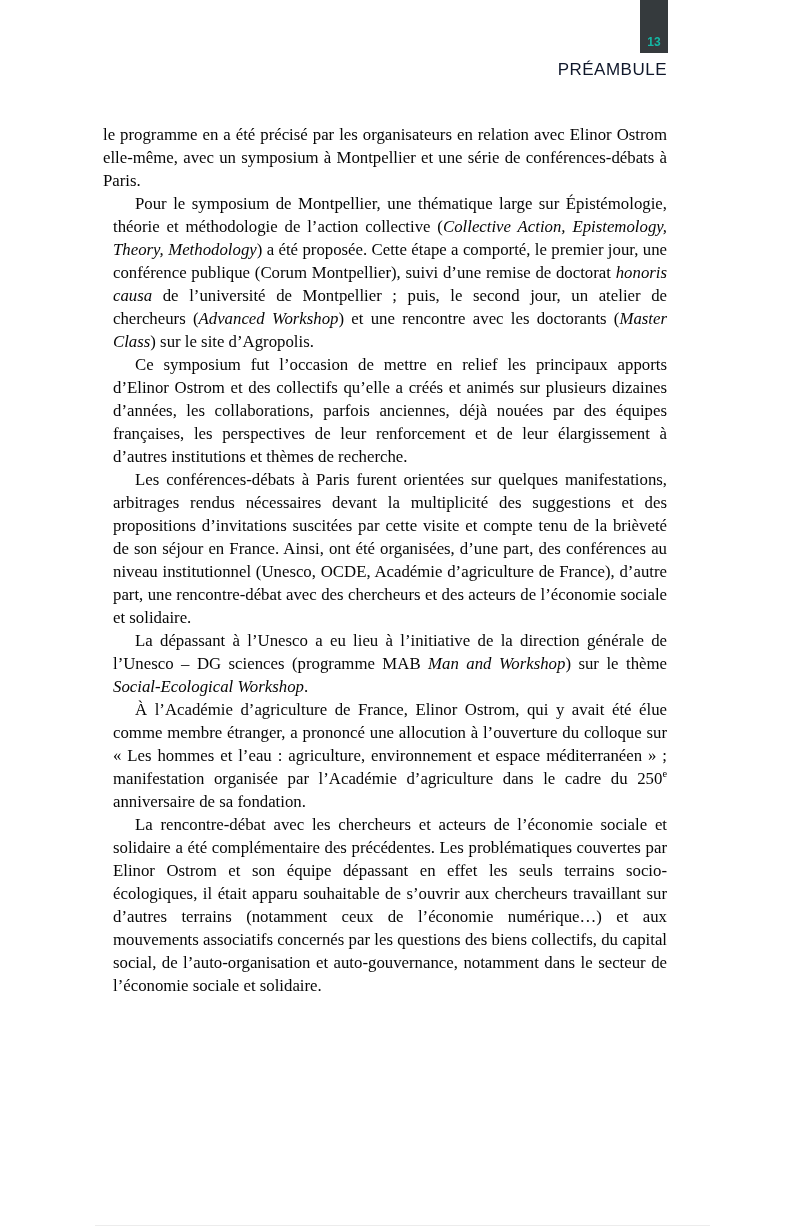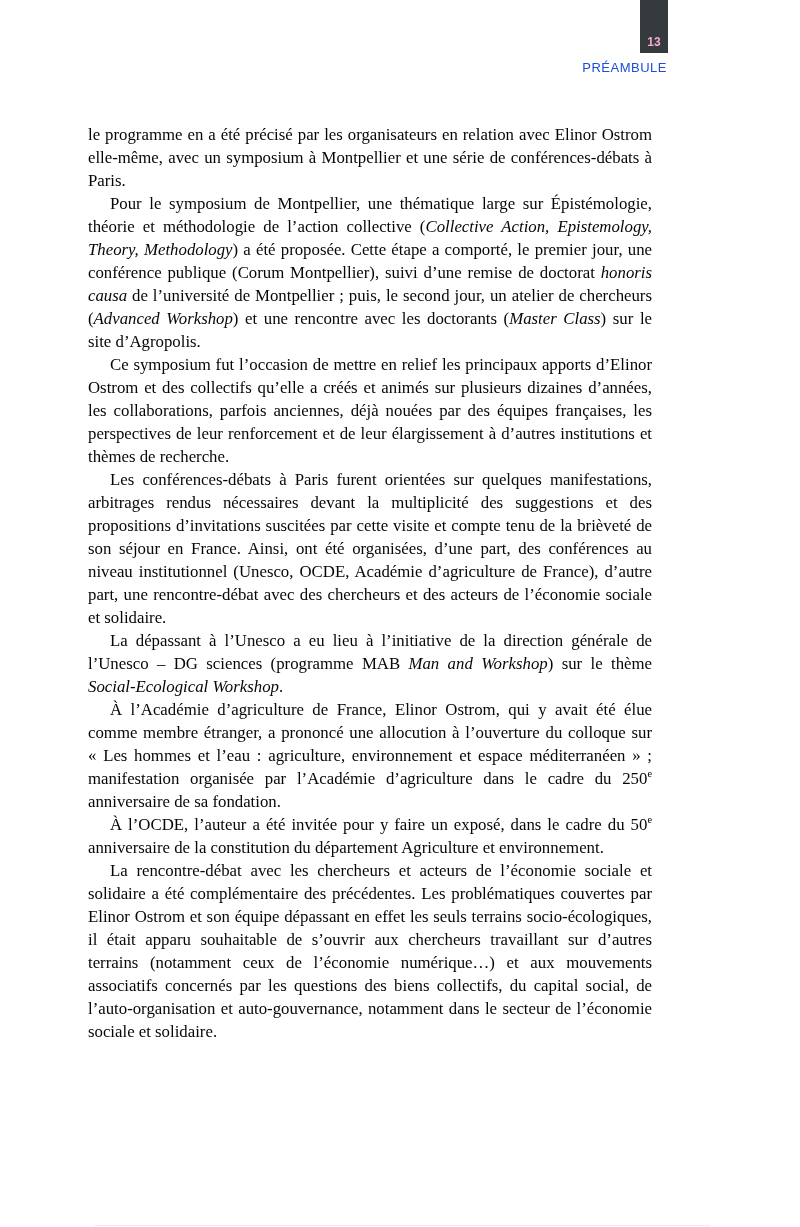--- a/index.html
+++ b/index.html
@@ -32,42 +32,43 @@
     font-size: 12px;
     font-weight: bold;
     line-height: 1;
   }
   
   #running-header {
     position: absolute;
     top: 60px;
     right: 133px;
     font-family: "Liberation Sans", sans-serif;
-    font-size: 13px;
+    font-size: 17px;
     letter-spacing: 0.5px;
-    color: #1d4ed8;
+    color: #0f172a;
   }
   
   #page-body {
     position: absolute;
-    left: 88px;
+    left: 103px;
     top: 123px;
     width: 564px;
     font-family: "Liberation Serif", serif;
     font-size: 16.8px;
     line-height: 23px;
     color: #060606;
     text-align: justify;
   }
   #page-body p {
     margin: 0;
     padding: 0;
   }
   #page-body p.indent {
     text-indent: 22px;
+    margin-left: 10px;
   }
   #page-body em {
     font-style: italic;
   }
   #page-body sup {
     font-size: 0.62em;
     line-height: 0;
     vertical-align: super;
   }
   
@@ -79,31 +80,30 @@
     height: 1px;
     background: #ececec;
   }
 </style>
 </head>
 <body>
 
 <div id="page" style="background: rgb(255, 255, 255);">
 
   <div id="page-number-tab" style="background: rgb(53, 58, 61);">
-    <span class="num" style="color: #f9a8d4;">13</span>
+    <span class="num" style="color: #14b8a6;">13</span>
   </div>
 
   <div id="running-header">PRÉAMBULE</div>
 
   <div id="page-body" style="color: rgb(6, 6, 6);">
       <p><span>le programme en a été précisé par les organisateurs en relation avec Elinor Ostrom elle-même, avec un symposium à Montpellier et une série de conférences-débats à Paris.</span></p>
       <p class="indent"><span>Pour le symposium de Montpellier, une thématique large sur Épistémologie, théorie et méthodologie de l’action collective (</span><em>Collective Action, Epistemology, Theory, Methodology</em><span>) a été proposée. Cette étape a comporté, le premier jour, une conférence publique (Corum Montpellier), suivi d’une remise de doctorat </span><em>honoris causa</em><span> de l’université de Montpellier&nbsp;; puis, le second jour, un atelier de chercheurs (</span><em>Advanced Workshop</em><span>) et une rencontre avec les doctorants (</span><em>Master Class</em><span>) sur le site d’Agropolis.</span></p>
       <p class="indent"><span>Ce symposium fut l’occasion de mettre en relief les principaux apports d’Elinor Ostrom et des collectifs qu’elle a créés et animés sur plusieurs dizaines d’années, les collaborations, parfois anciennes, déjà nouées par des équipes françaises, les perspectives de leur renforcement et de leur élargissement à d’autres institutions et thèmes de recherche.</span></p>
       <p class="indent"><span>Les conférences-débats à Paris furent orientées sur quelques manifestations, arbitrages rendus nécessaires devant la multiplicité des suggestions et des propositions d’invitations suscitées par cette visite et compte tenu de la brièveté de son séjour en France. Ainsi, ont été organisées, d’une part, des conférences au niveau institutionnel (Unesco, OCDE, Académie d’agriculture de France), d’autre part, une rencontre-débat avec des chercheurs et des acteurs de l’économie sociale et solidaire.</span></p>
       <p class="indent"><span>La dépassant à l’Unesco a eu lieu à l’initiative de la direction générale de l’Unesco – DG sciences (programme MAB </span><em>Man and Workshop</em><span>) sur le thème </span><em>Social-Ecological Workshop</em><span>.</span></p>
       <p class="indent"><span>À l’Académie d’agriculture de France, Elinor Ostrom, qui y avait été élue comme membre étranger, a prononcé une allocution à l’ouverture du colloque sur «&nbsp;Les hommes et l’eau&nbsp;: agriculture, environnement et espace méditerranéen&nbsp;»&nbsp;; manifestation organisée par l’Académie d’agriculture dans le cadre du 250</span><sup>e</sup><span> anniversaire de sa fondation.</span></p>
-      <p class="indent"><span>À l’OCDE, l’auteur a été invitée pour y faire un exposé, dans le cadre du 50</span><sup>e</sup><span> anniversaire de la constitution du département Agriculture et environnement.</span></p>
       <p class="indent"><span>La rencontre-débat avec les chercheurs et acteurs de l’économie sociale et solidaire a été complémentaire des précédentes. Les problématiques couvertes par Elinor Ostrom et son équipe dépassant en effet les seuls terrains socio-écologiques, il était apparu souhaitable de s’ouvrir aux chercheurs travaillant sur d’autres terrains (notamment ceux de l’économie numérique…) et aux mouvements associatifs concernés par les questions des biens collectifs, du capital social, de l’auto-organisation et auto-gouvernance, notamment dans le secteur de l’économie sociale et solidaire.</span></p>
     </div>
 
   <div id="page-bottom-rule"></div>
 
 </div>
 
 </body></html>

